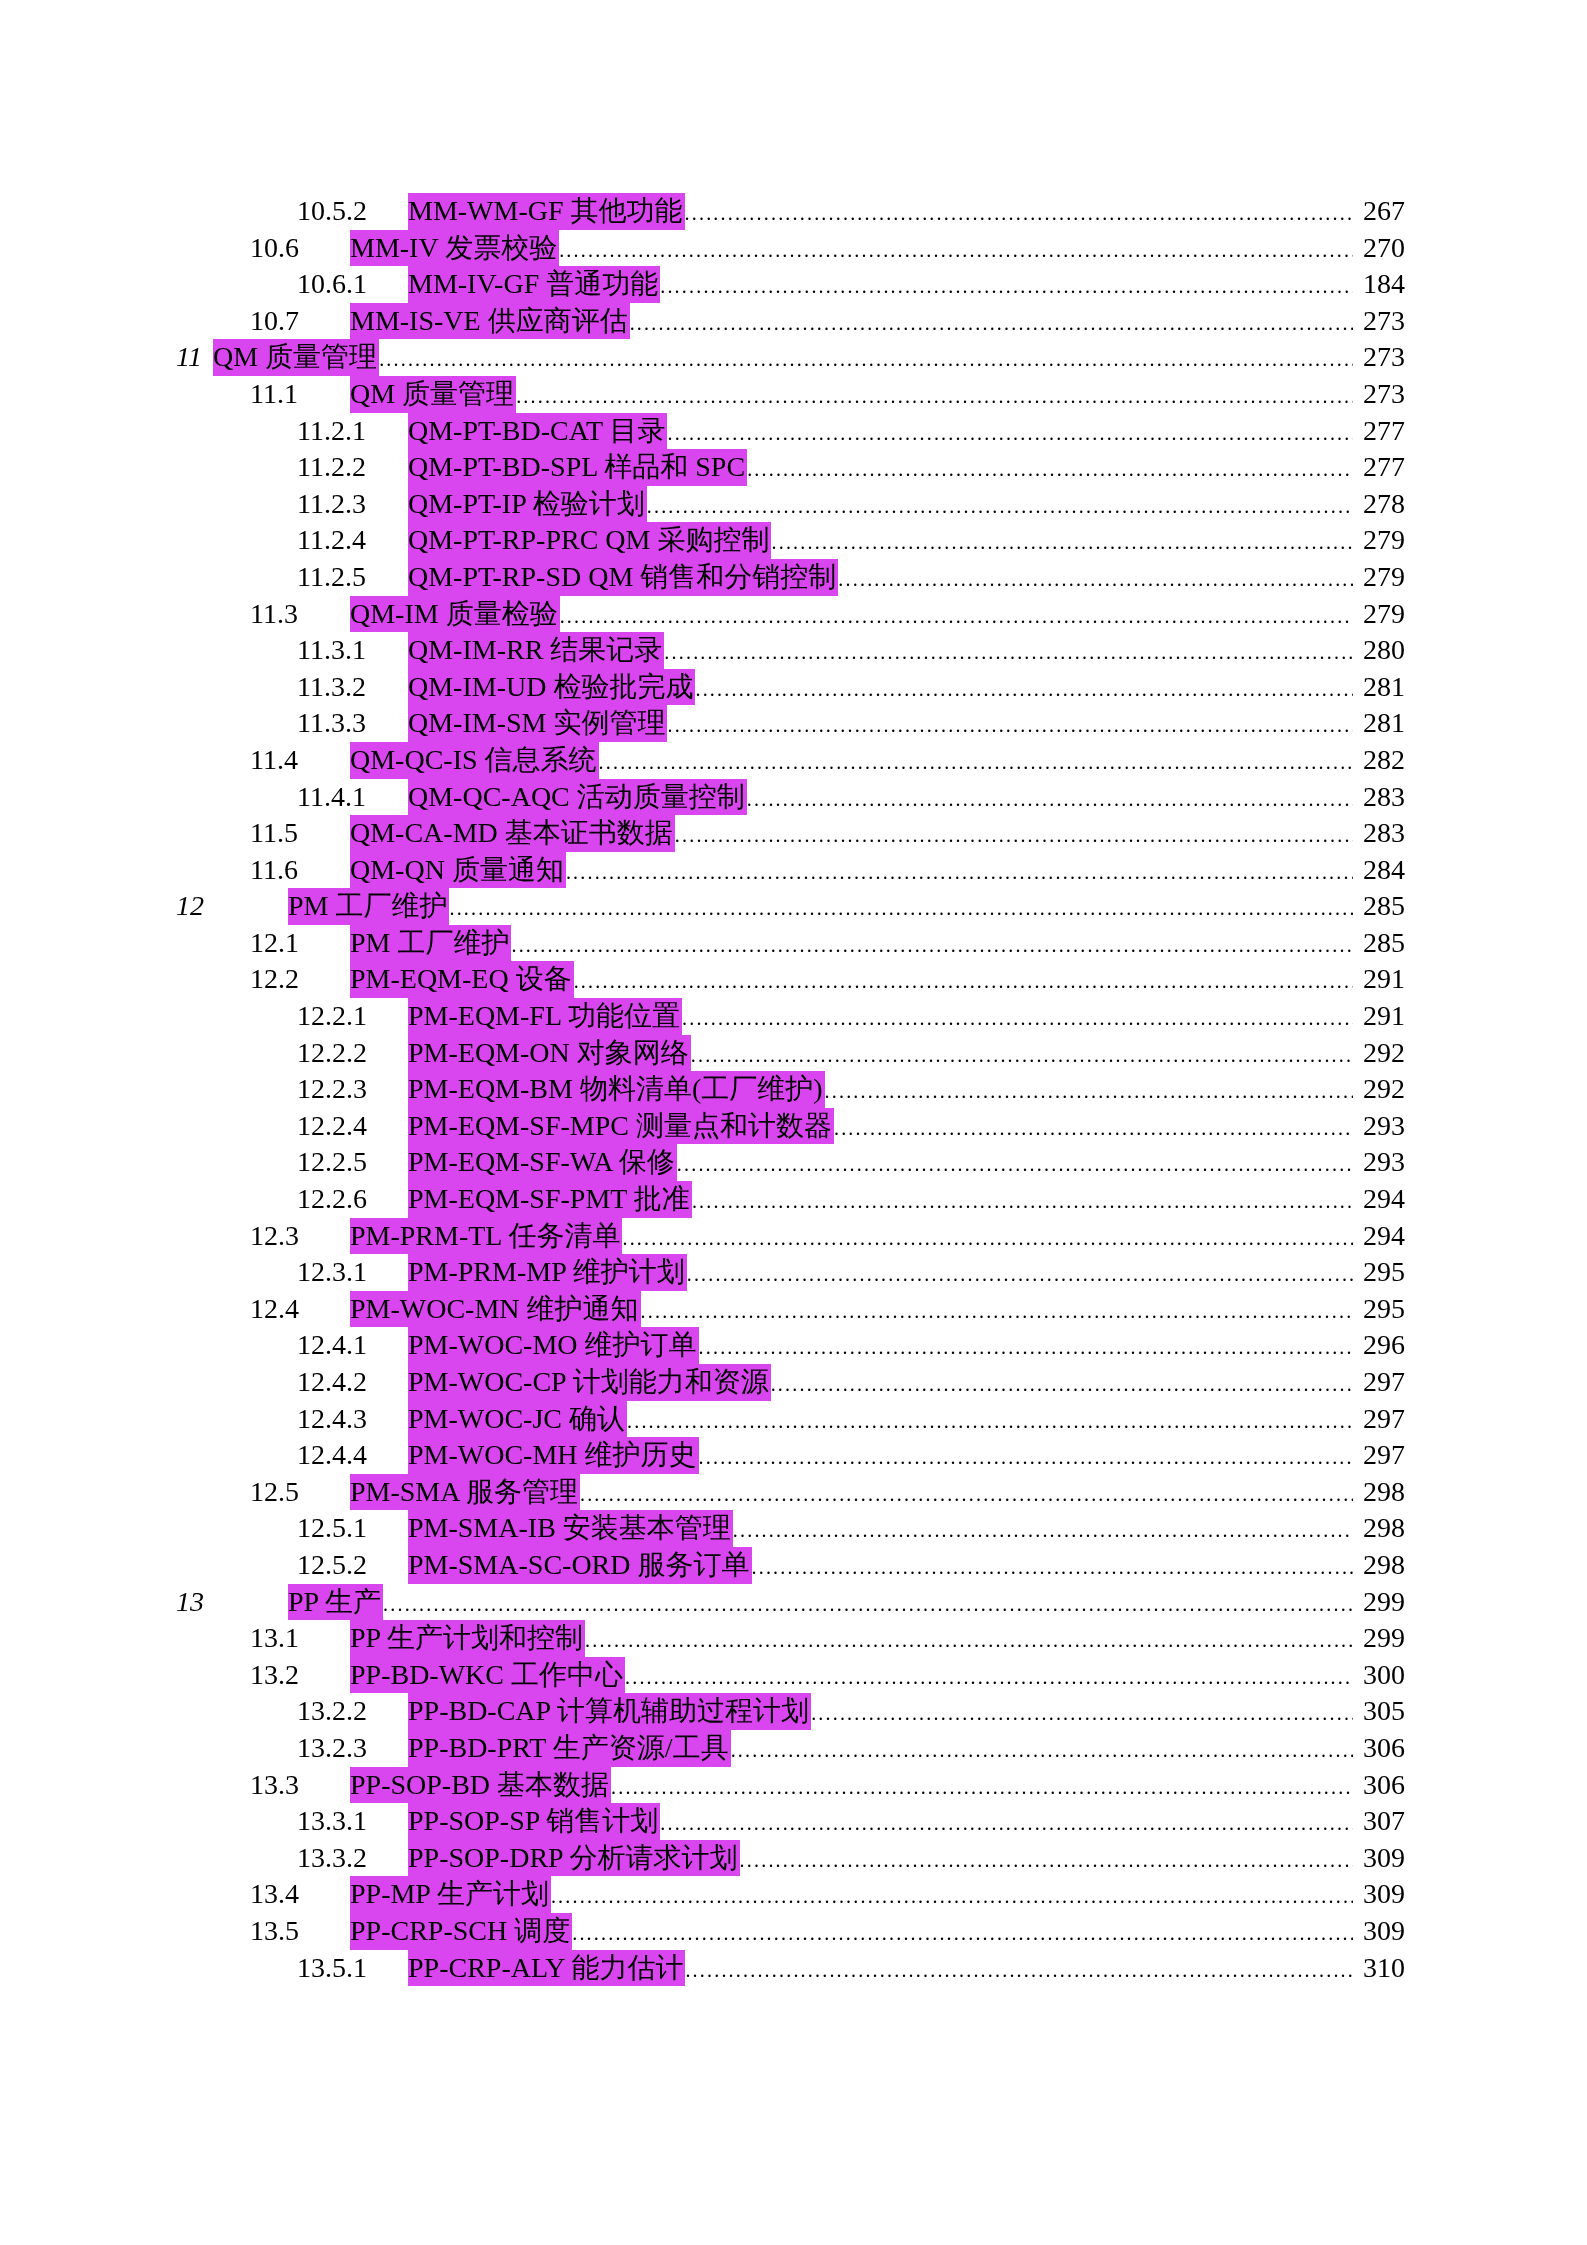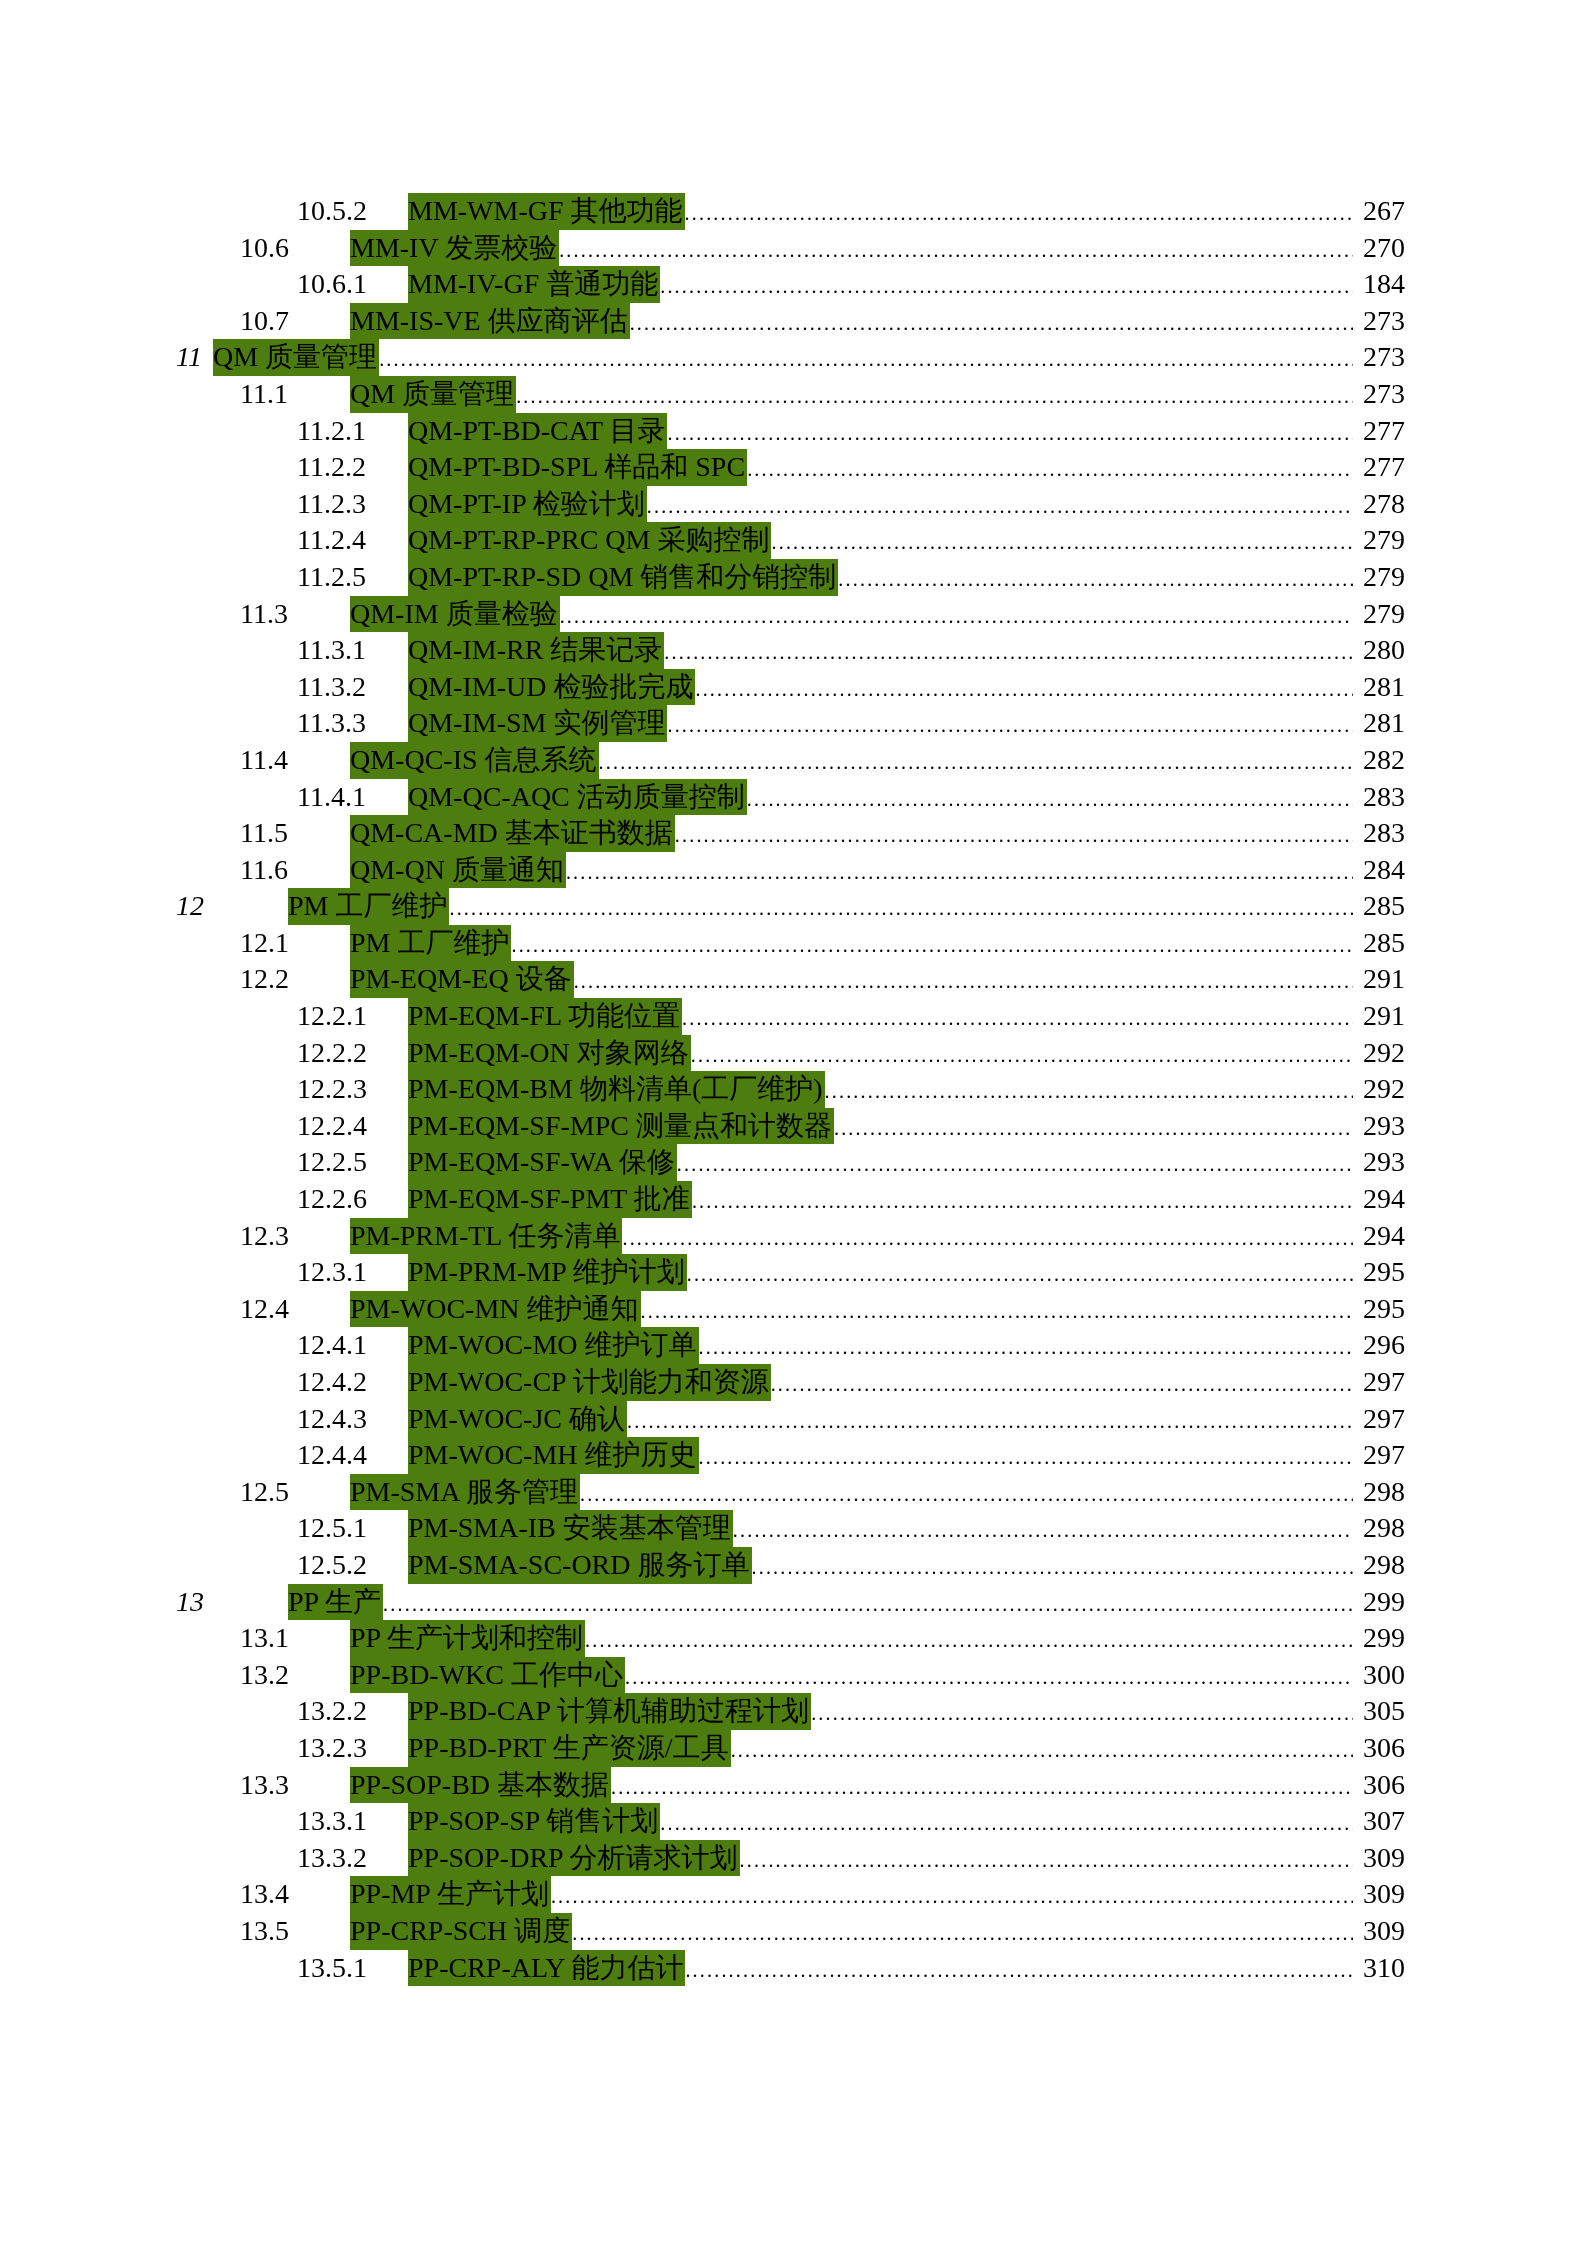--- a/index.html
+++ b/index.html
@@ -2,27 +2,27 @@
 <html><head>
 <meta charset="utf-8">
 <style>
   html, body { margin: 0; padding: 0; background: #ffffff; }
   body { width: 1587px; height: 2245px; position: relative; overflow: hidden;
          font-family: "Liberation Serif", "DejaVu Serif", serif; color: #000; }
   .toc { position: absolute; left: 0; top: 193px; width: 1587px; }
   .row { position: relative; height: 36.6px; font-size: 28px; line-height: 36.6px; }
   .num { position: absolute; top: 0; white-space: nowrap; }
   .entry { position: absolute; top: 0; right: 182px; display: flex; align-items: baseline; white-space: nowrap; }
-  .title { white-space: nowrap; background: #4d7c0f; padding-right: 2px; }
+  .title { white-space: nowrap; background: #d946ef; padding-right: 2px; }
   .leader { flex: 1; overflow: hidden; white-space: nowrap; letter-spacing: 2.2px; font-size: 20px; }
   .leader::before { content: "........................................................................................................................................................................................................................................................................................................................................"; }
   .page { padding-left: 2px; margin-left: 8px; }
   .l1 .num { left: 176px; font-style: italic; } .l1 .entry { left: 288px; }
   .l1.short .entry { left: 213px; }
-  .l2 .num { left: 240px; } .l2 .entry { left: 350px; }
+  .l2 .num { left: 250px; } .l2 .entry { left: 350px; }
   .l3 .num { left: 297px; } .l3 .entry { left: 408px; }
 </style>
 </head>
 <body>
 
 <div class="toc" id="toc">
     <div class="row l3">
     <span class="num">10.5.2</span>
     <span class="entry">
       <span class="title">MM-WM-GF  其他功能</span>

